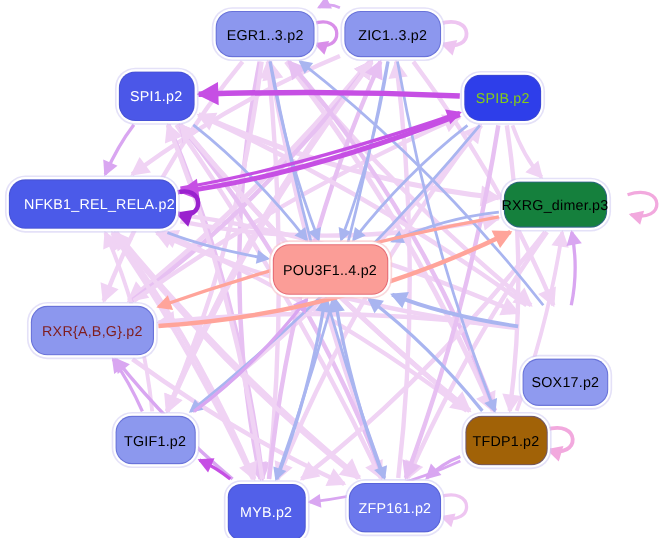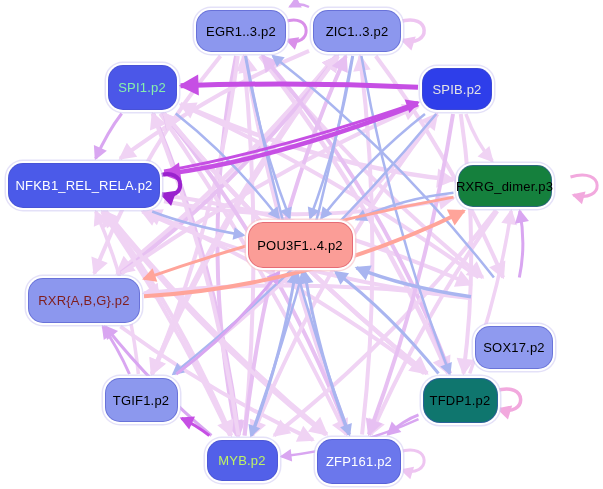--- a/index.html
+++ b/index.html
@@ -179,46 +179,46 @@
       <path d="M 158 176 C 187 165, 187 203, 161 194" fill="none" stroke="#9a22ce" stroke-width="4" stroke-linecap="butt"></path>
       <polygon points="159.11002785311948,193.34577887223367 176.4323494916436,190.74924790736551 171.120073934181,206.0958217400353" fill="#9a22ce"></polygon>
     </svg>
 
   <div class="node" style="left: 196px; top: 10px; width: 90px; height: 42px; background: rgb(140, 151, 238); color: rgb(0, 0, 0);">
       <span>EGR1..3.p2</span>
     </div>
   <div class="node" style="left: 313px; top: 10px; width: 88px; height: 42px; background: rgb(140, 151, 238); color: rgb(0, 0, 0);">
       <span>ZIC1..3.p2</span>
     </div>
-  <div class="node" style="left: 107.5px; top: 64.5px; width: 69px; height: 45px; background: rgb(75, 87, 232); color: #86efac; text-align: center;">
+  <div class="node" style="left: 107.5px; top: 64.5px; width: 69px; height: 45px; background: rgb(75, 87, 232); color: #ffffff; text-align: center;">
       <span>SPI1.p2</span>
     </div>
-  <div class="node" style="left: 422px; top: 68px; width: 70px; height: 42px; background: rgb(46, 62, 234); color: #e5e5e5; text-align: right;">
+  <div class="node" style="left: 422px; top: 68px; width: 70px; height: 42px; background: rgb(46, 62, 234); color: #84cc16; text-align: right;">
       <span>SPIB.p2</span>
     </div>
-  <div class="node" style="left: 8px; top: 162.5px; width: 152px; height: 45px; background: rgb(75, 90, 233); color: rgb(255, 255, 255);">
+  <div class="node" style="left: 8px; top: 162.5px; width: 152px; height: 45px; background: rgb(75, 90, 233); color: rgb(255, 255, 255); justify-content: flex-end;">
       <span>NFKB1_REL_RELA.p2</span>
     </div>
   <div class="node" style="left: 457.5px; top: 165px; width: 94px; height: 42px; background: #15803d; color: rgb(0, 0, 0);">
       <span>RXRG_dimer.p3</span>
     </div>
   <div class="node pou" style="left: 247.5px; top: 222px; width: 105px; height: 46px; background: rgb(251, 157, 151); color: rgb(0, 0, 0);">
       <span>POU3F1..4.p2</span>
     </div>
   <div class="node" style="left: 28px; top: 277.5px; width: 112px; height: 45px; background: rgb(140, 151, 238); color: #7f1d1d;">
       <span>RXR{A,B,G}.p2</span>
     </div>
   <div class="node" style="left: 475px; top: 281.5px; width: 78px; height: 43px; background: rgb(143, 154, 239); color: rgb(0, 0, 0); margin-top: 44px;">
       <span>SOX17.p2</span>
     </div>
   <div class="node" style="left: 104.5px; top: 378px; width: 73px; height: 44px; background: rgb(140, 152, 238); color: rgb(0, 0, 0);">
       <span>TGIF1.p2</span>
     </div>
-  <div class="node" style="left: 422.5px; top: 377.5px; width: 75px; height: 45px; background: #0f766e; color: rgb(0, 0, 0); border-radius: 17px;">
+  <div class="node" style="left: 422.5px; top: 377.5px; width: 75px; height: 45px; background: #a16207; color: rgb(0, 0, 0);">
       <span>TFDP1.p2</span>
     </div>
-  <div class="node" style="left: 206.5px; top: 439.5px; width: 71px; height: 41px; background: rgb(82, 96, 233); color: #bef264;">
+  <div class="node" style="left: 206.5px; top: 439.5px; width: 71px; height: 51px; background: rgb(82, 96, 233); color: #ffffff; border-radius: 12px;">
       <span>MYB.p2</span>
     </div>
   <div class="node" style="left: 317px; top: 438.5px; width: 84px; height: 45px; background: rgb(107, 119, 236); color: rgb(255, 255, 255);">
       <span>ZFP161.p2</span>
     </div>
 </div>
 
 </body></html>

